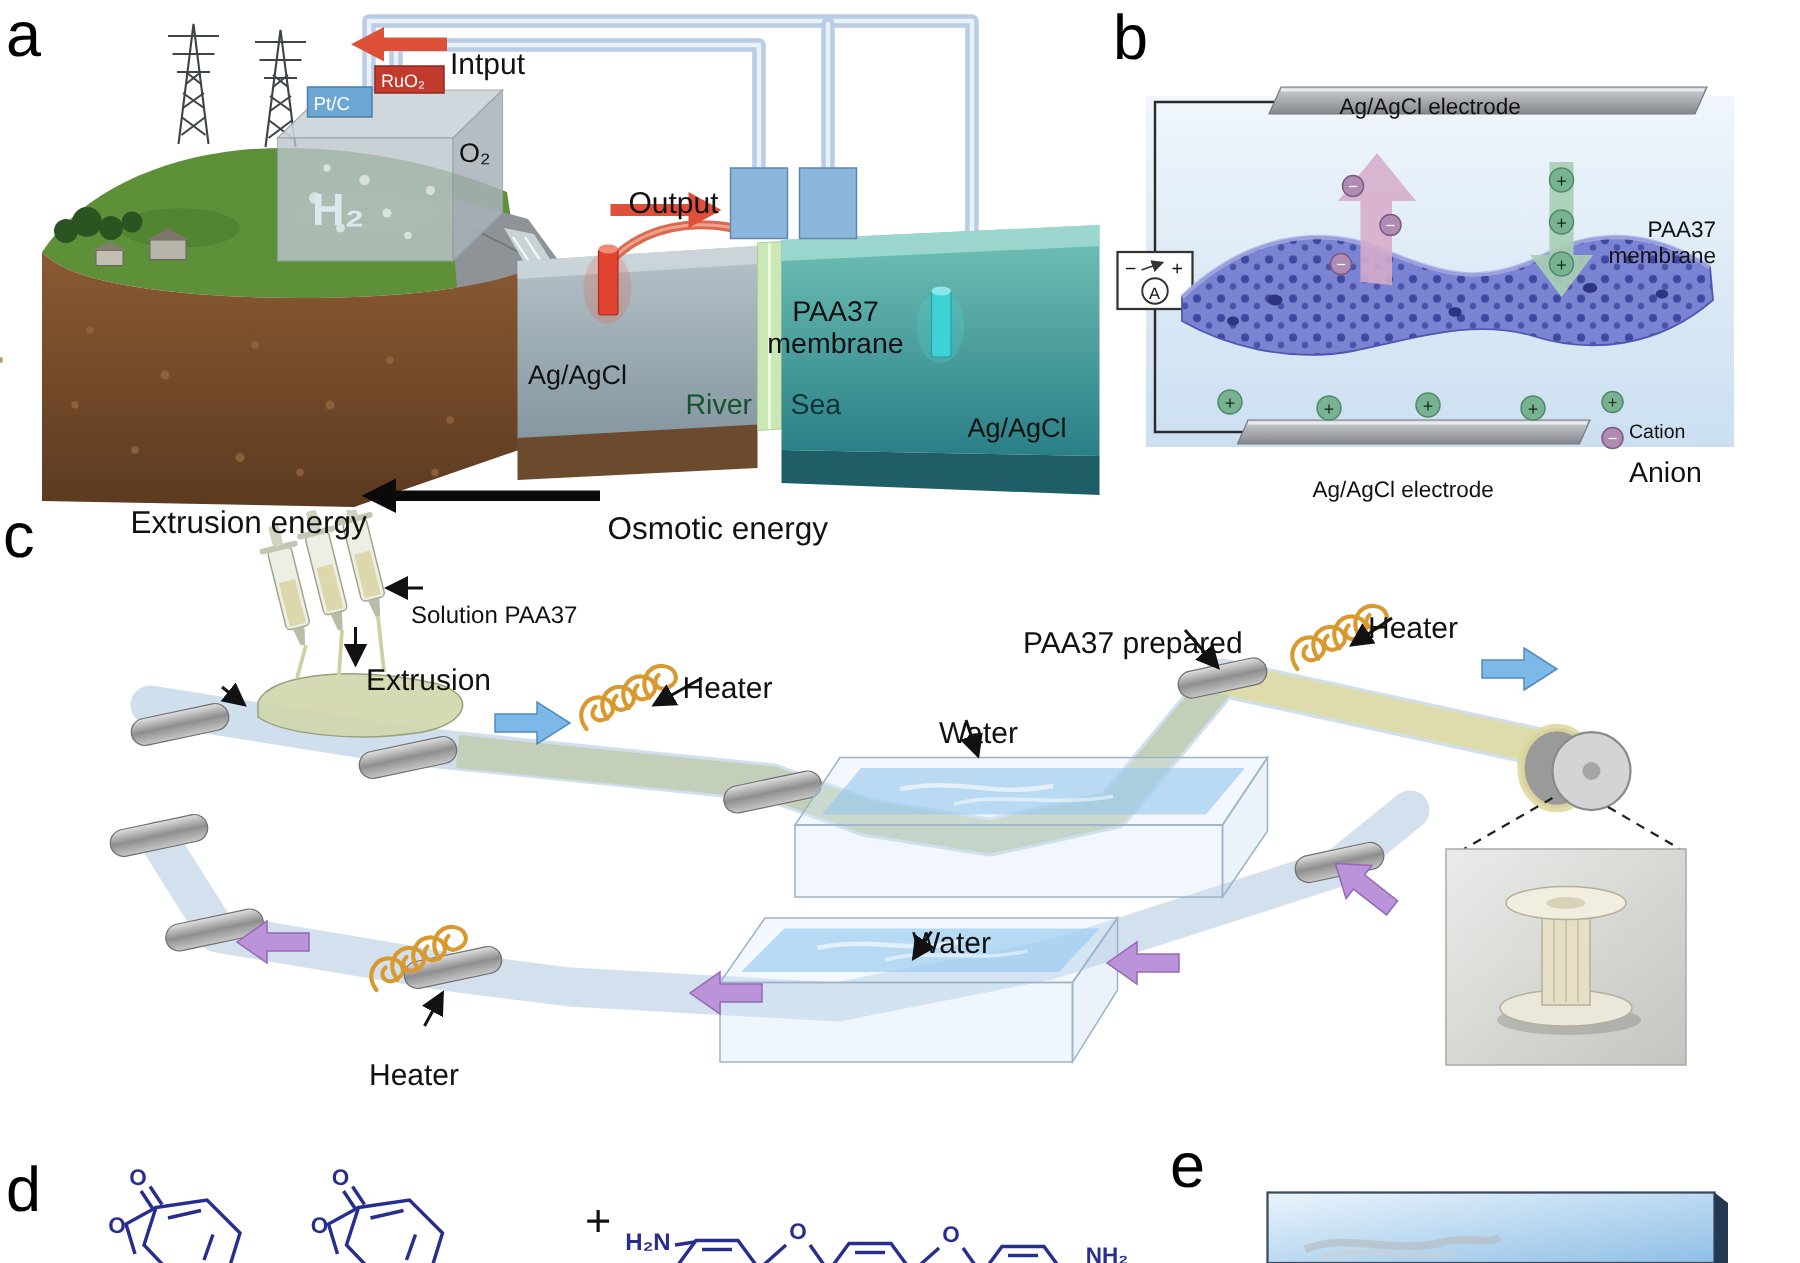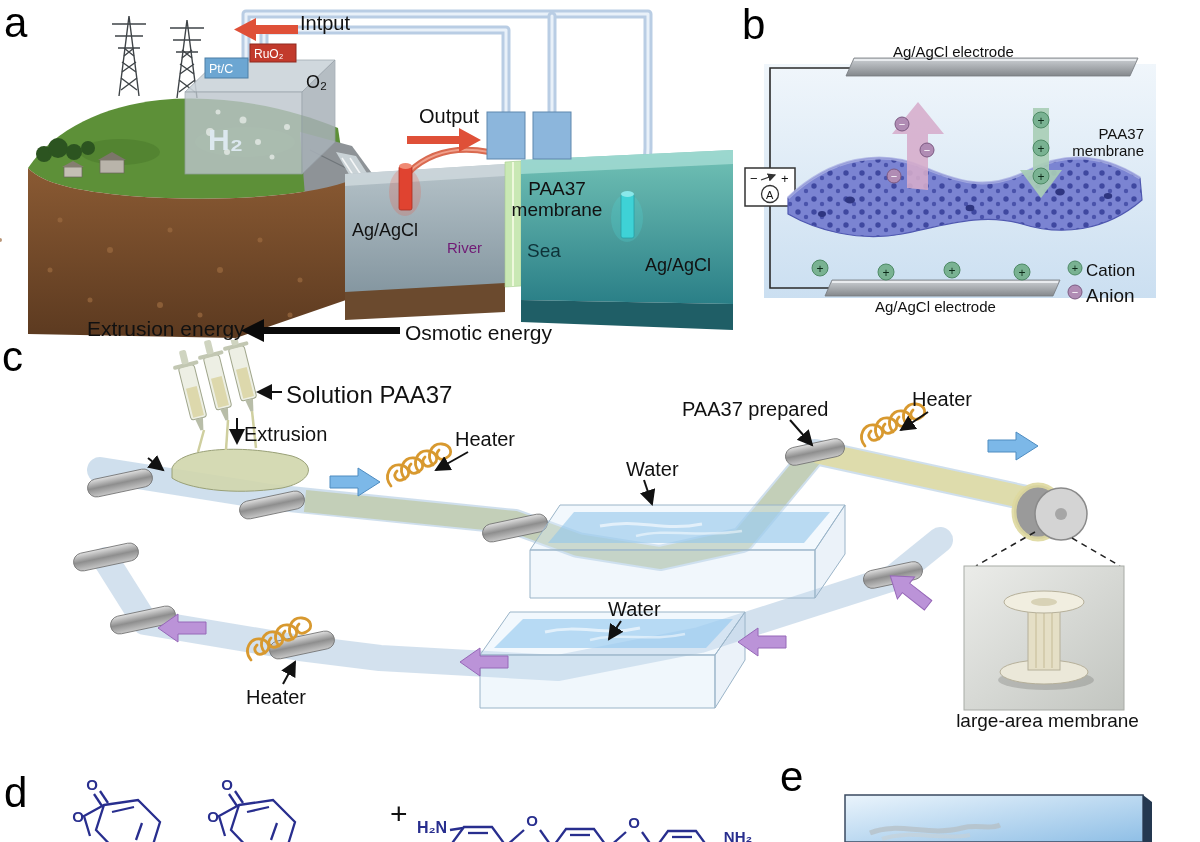--- a/index.html
+++ b/index.html
@@ -1,19 +1,19 @@
 <!DOCTYPE html>
 <html><head>
 <meta charset="utf-8">
 <style>
   html,body{margin:0;padding:0;background:#fff;}
   #fig{position:relative;width:1200px;height:842px;background:#fff;overflow:hidden;
        font-family:"Liberation Sans","DejaVu Sans",sans-serif;color:#111;}
   .abs{position:absolute;}
-  .lbl{position:absolute;color:#111;line-height:1.12;white-space:nowrap;}
+  .lbl{position:absolute;color:#111;line-height:1.12;white-space:nowrap;margin-top:20px;}
   .ctr{text-align:center;white-space:normal;}
   .rgt{text-align:right;white-space:normal;}
   .panel-letter{position:absolute;font-size:42px;color:#000;line-height:1;}
   svg text{font-family:"Liberation Sans","DejaVu Sans",sans-serif;}
   .atom{font-size:15px;font-weight:bold;fill:#282e8e;}
 </style>
 </head>
 <body>
 
 <div id="fig">
@@ -459,40 +459,39 @@
   <div class="panel-letter" style="left:780px;top:756px">e</div>
 
   <div class="lbl" style="left:300px;top:12px;font-size:20px">Intput</div>
   <div class="lbl" style="left:419px;top:105px;font-size:20px">Output</div>
   <div class="lbl" style="left:306px;top:72px;font-size:18px">O₂</div>
   <div class="lbl ctr" style="left:498px;top:178px;width:118px;font-size:19px">
     <div>PAA37</div>
     <div>membrane</div>
   </div>
   <div class="lbl" style="left:352px;top:220px;font-size:18px">Ag/AgCl</div>
-  <div class="lbl" style="left:447px;top:240px;font-size:15px;color:#701a75">River</div>
+  <div class="lbl" style="left:457px;top:240px;font-size:19px;color:#14532d">River</div>
   <div class="lbl" style="left:527px;top:240px;font-size:19px;color:#0e3238">Sea</div>
   <div class="lbl" style="left:645px;top:255px;font-size:18px">Ag/AgCl</div>
   <div class="lbl" style="left:87px;top:317px;font-size:21px">Extrusion energy</div>
   <div class="lbl" style="left:405px;top:321px;font-size:21px">Osmotic energy</div>
 
   <div class="lbl" style="left:893px;top:44px;font-size:15px">Ag/AgCl electrode</div>
   <div class="lbl rgt" style="left:1052px;top:126px;width:92px;font-size:15px">
     <div>PAA37</div>
     <div>membrane</div>
   </div>
-  <div class="lbl" style="left:1086px;top:261px;font-size:17px">Cation</div>
+  <div class="lbl" style="left:1086px;top:261px;font-size:13px">Cation</div>
   <div class="lbl" style="left:1086px;top:285px;font-size:19px">Anion</div>
   <div class="lbl" style="left:875px;top:299px;font-size:15px">Ag/AgCl electrode</div>
 
-  <div class="lbl" style="left:286px;top:382px;font-size:24px">Solution PAA37</div>
+  <div class="lbl" style="left:274px;top:382px;font-size:16px">Solution PAA37</div>
   <div class="lbl" style="left:244px;top:423px;font-size:20px">Extrusion</div>
   <div class="lbl" style="left:455px;top:428px;font-size:20px">Heater</div>
   <div class="lbl" style="left:626px;top:458px;font-size:20px">Water</div>
   <div class="lbl" style="left:682px;top:398px;font-size:20px">PAA37 prepared</div>
   <div class="lbl" style="left:912px;top:388px;font-size:20px">Heater</div>
   <div class="lbl" style="left:246px;top:686px;font-size:20px">Heater</div>
   <div class="lbl" style="left:608px;top:598px;font-size:20px">Water</div>
   <div class="lbl ctr" style="left:940px;top:710px;width:215px;font-size:19px">
-    <div>large-area membrane</div>
   </div>
 
 </div>
 
 </body></html>

